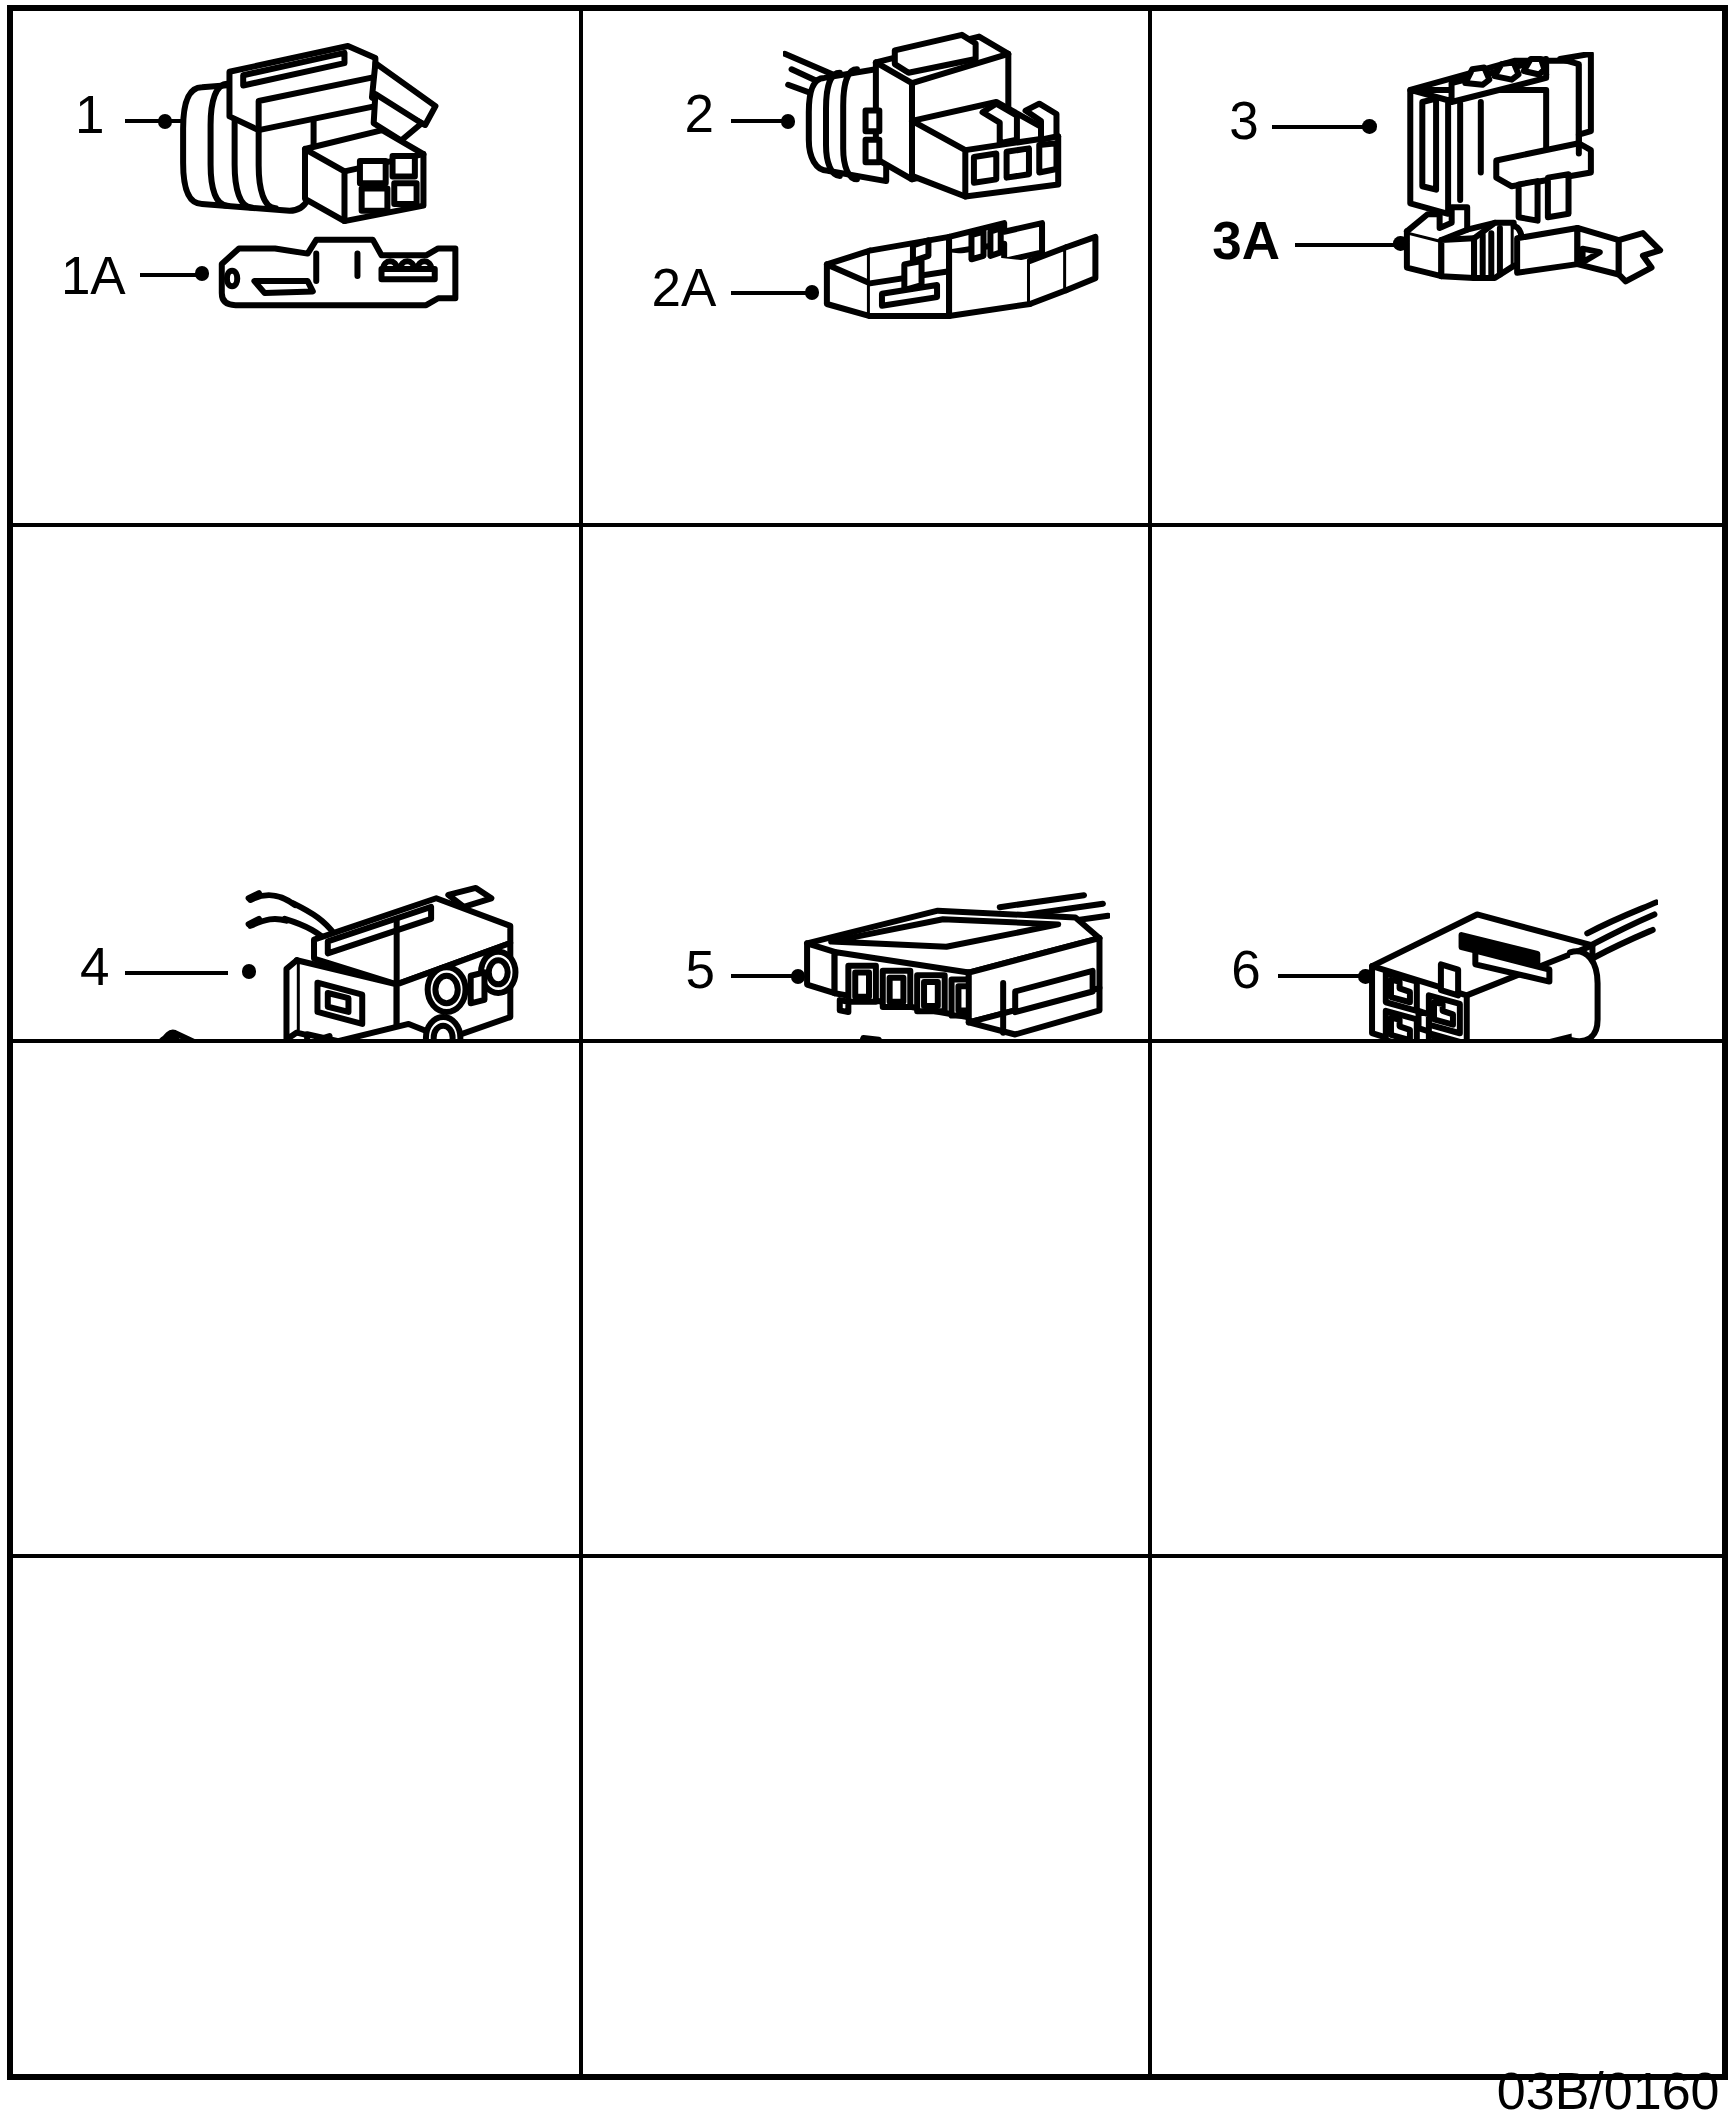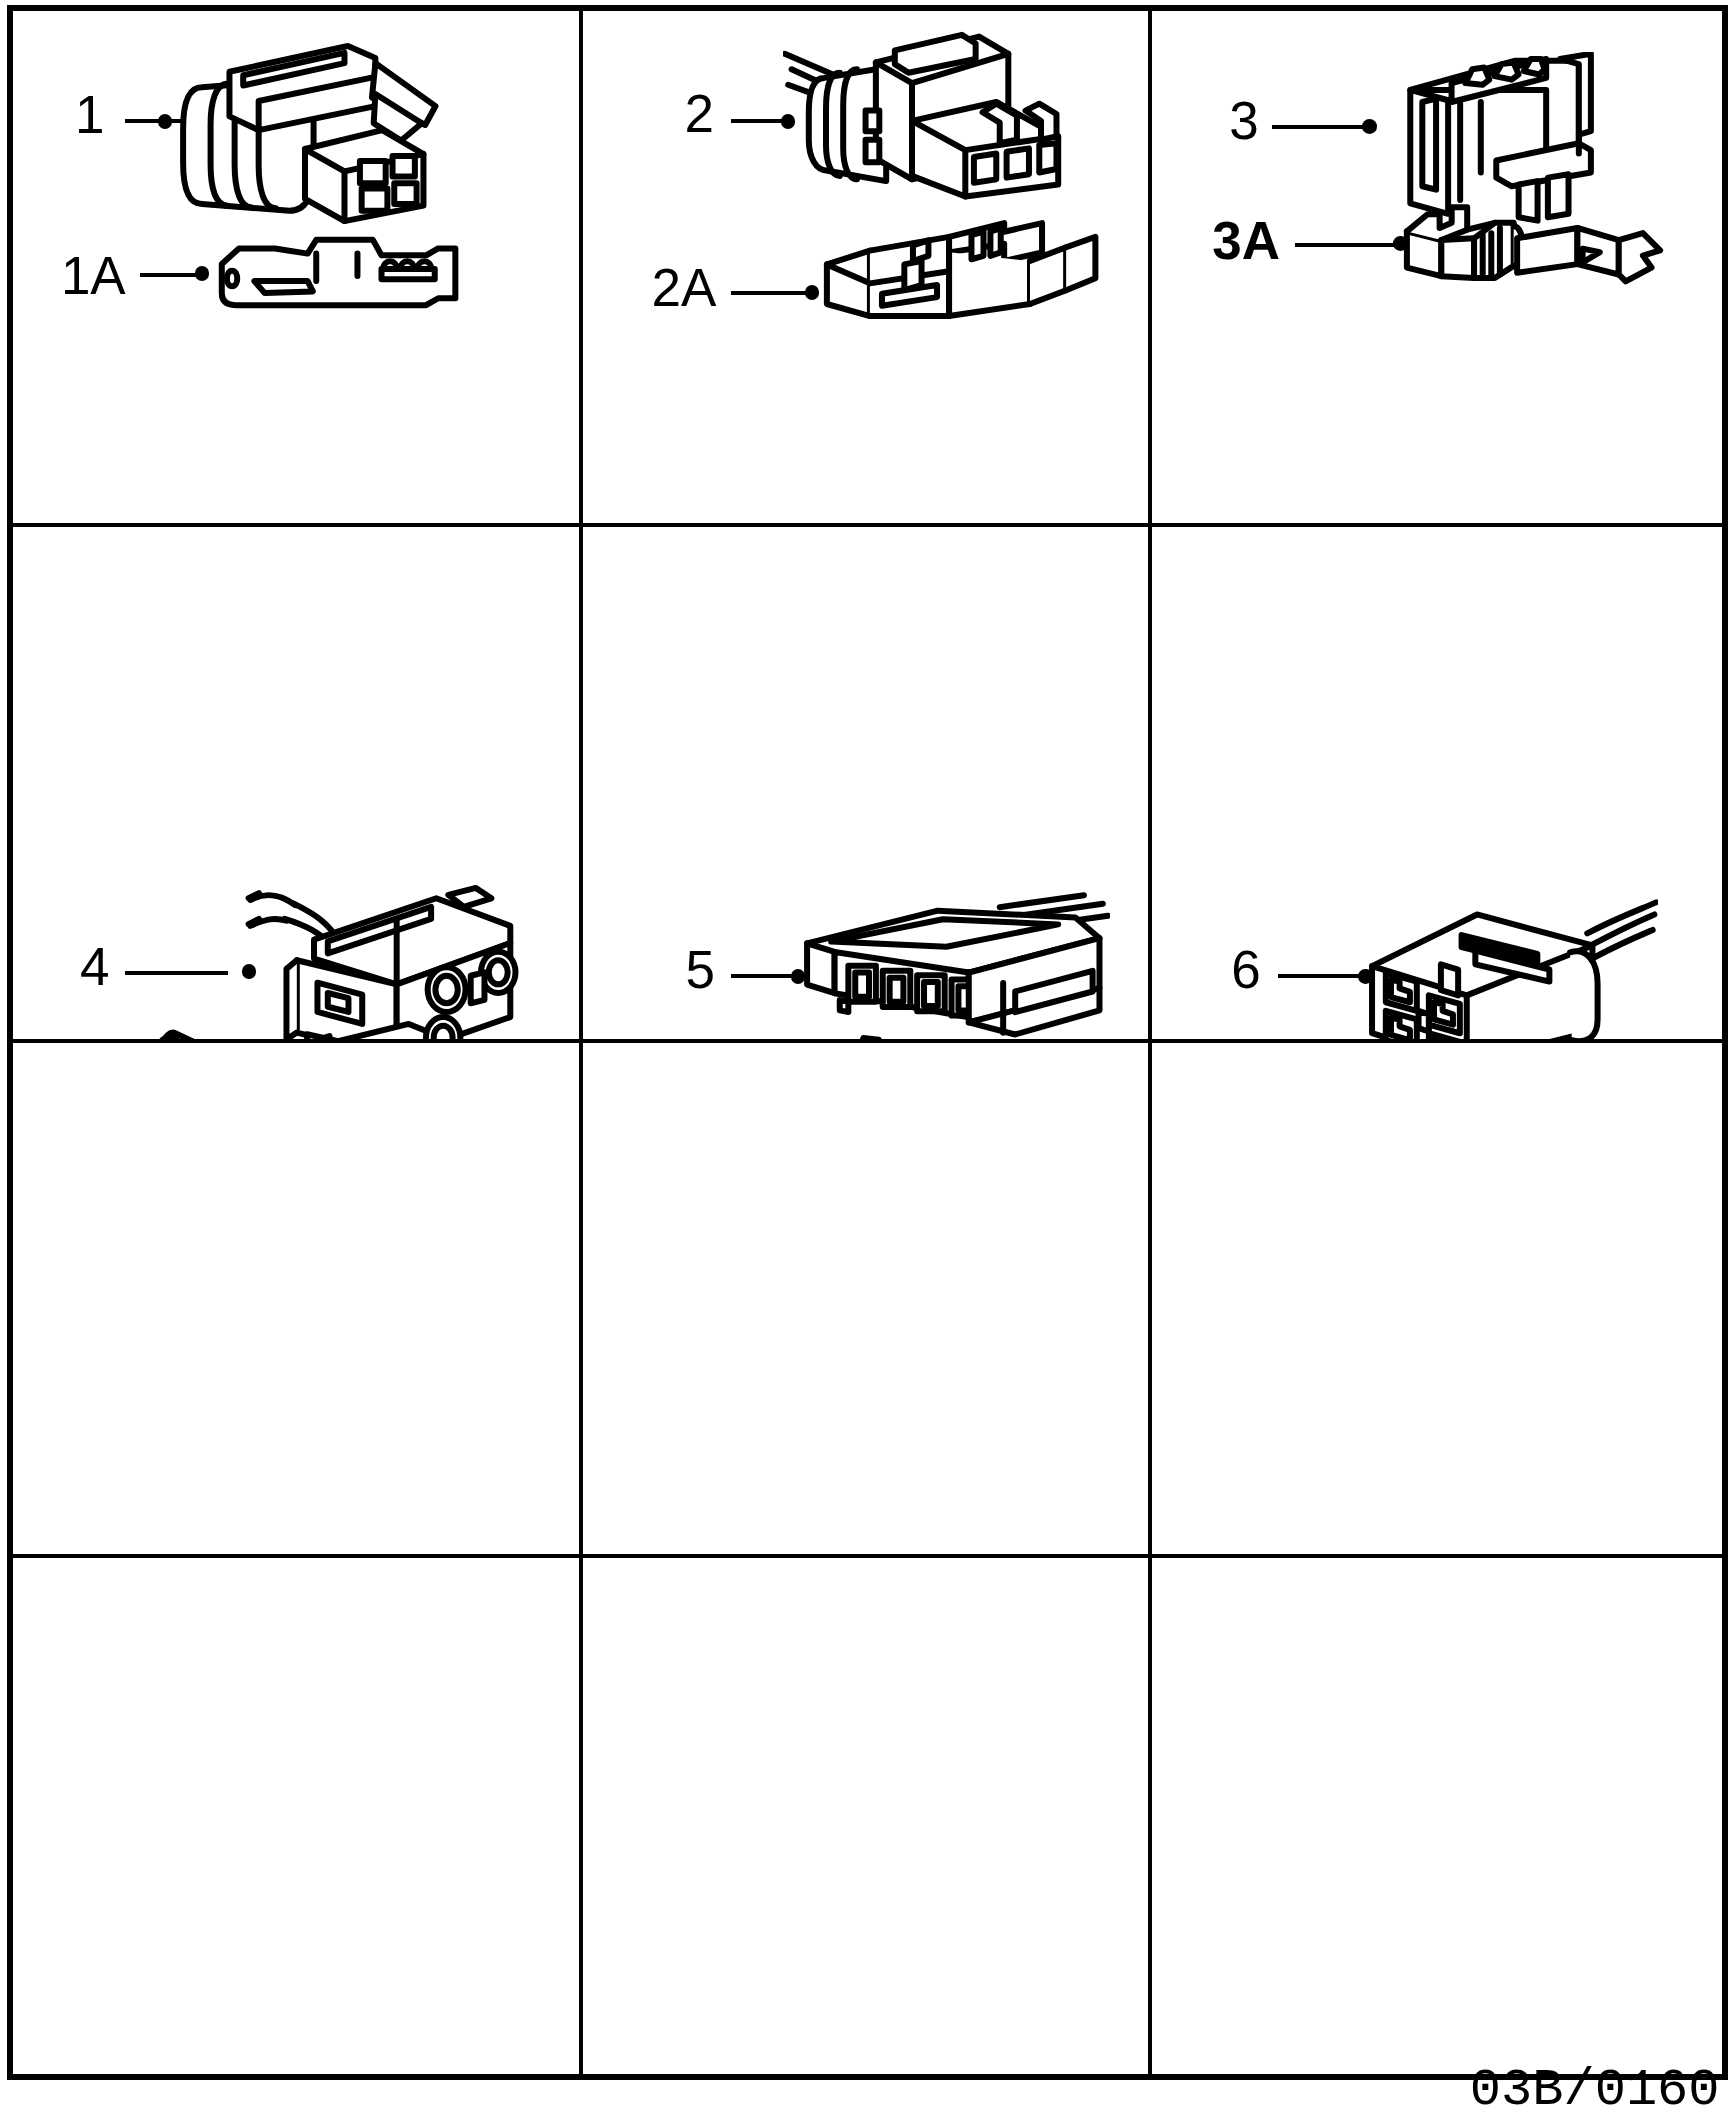--- a/index.html
+++ b/index.html
@@ -51,21 +51,21 @@
   svg.art{position:absolute;display:block;}
   svg.art *{vector-effect:non-scaling-stroke;}
 
   
   .foot{
     position:absolute;
     font-size:52px;
     line-height:52px;
     white-space:nowrap;
     text-align:center;
-    font-family:Liberation Mono, monospace;
+    font-family:Liberation Sans, sans-serif;
   }
   #foot-ref{position:absolute; right:15.5px; top:2065px; font-size:52px;}
 </style>
 </head>
 <body>
 
 <div class="page">
 
   <div class="grid">
 

